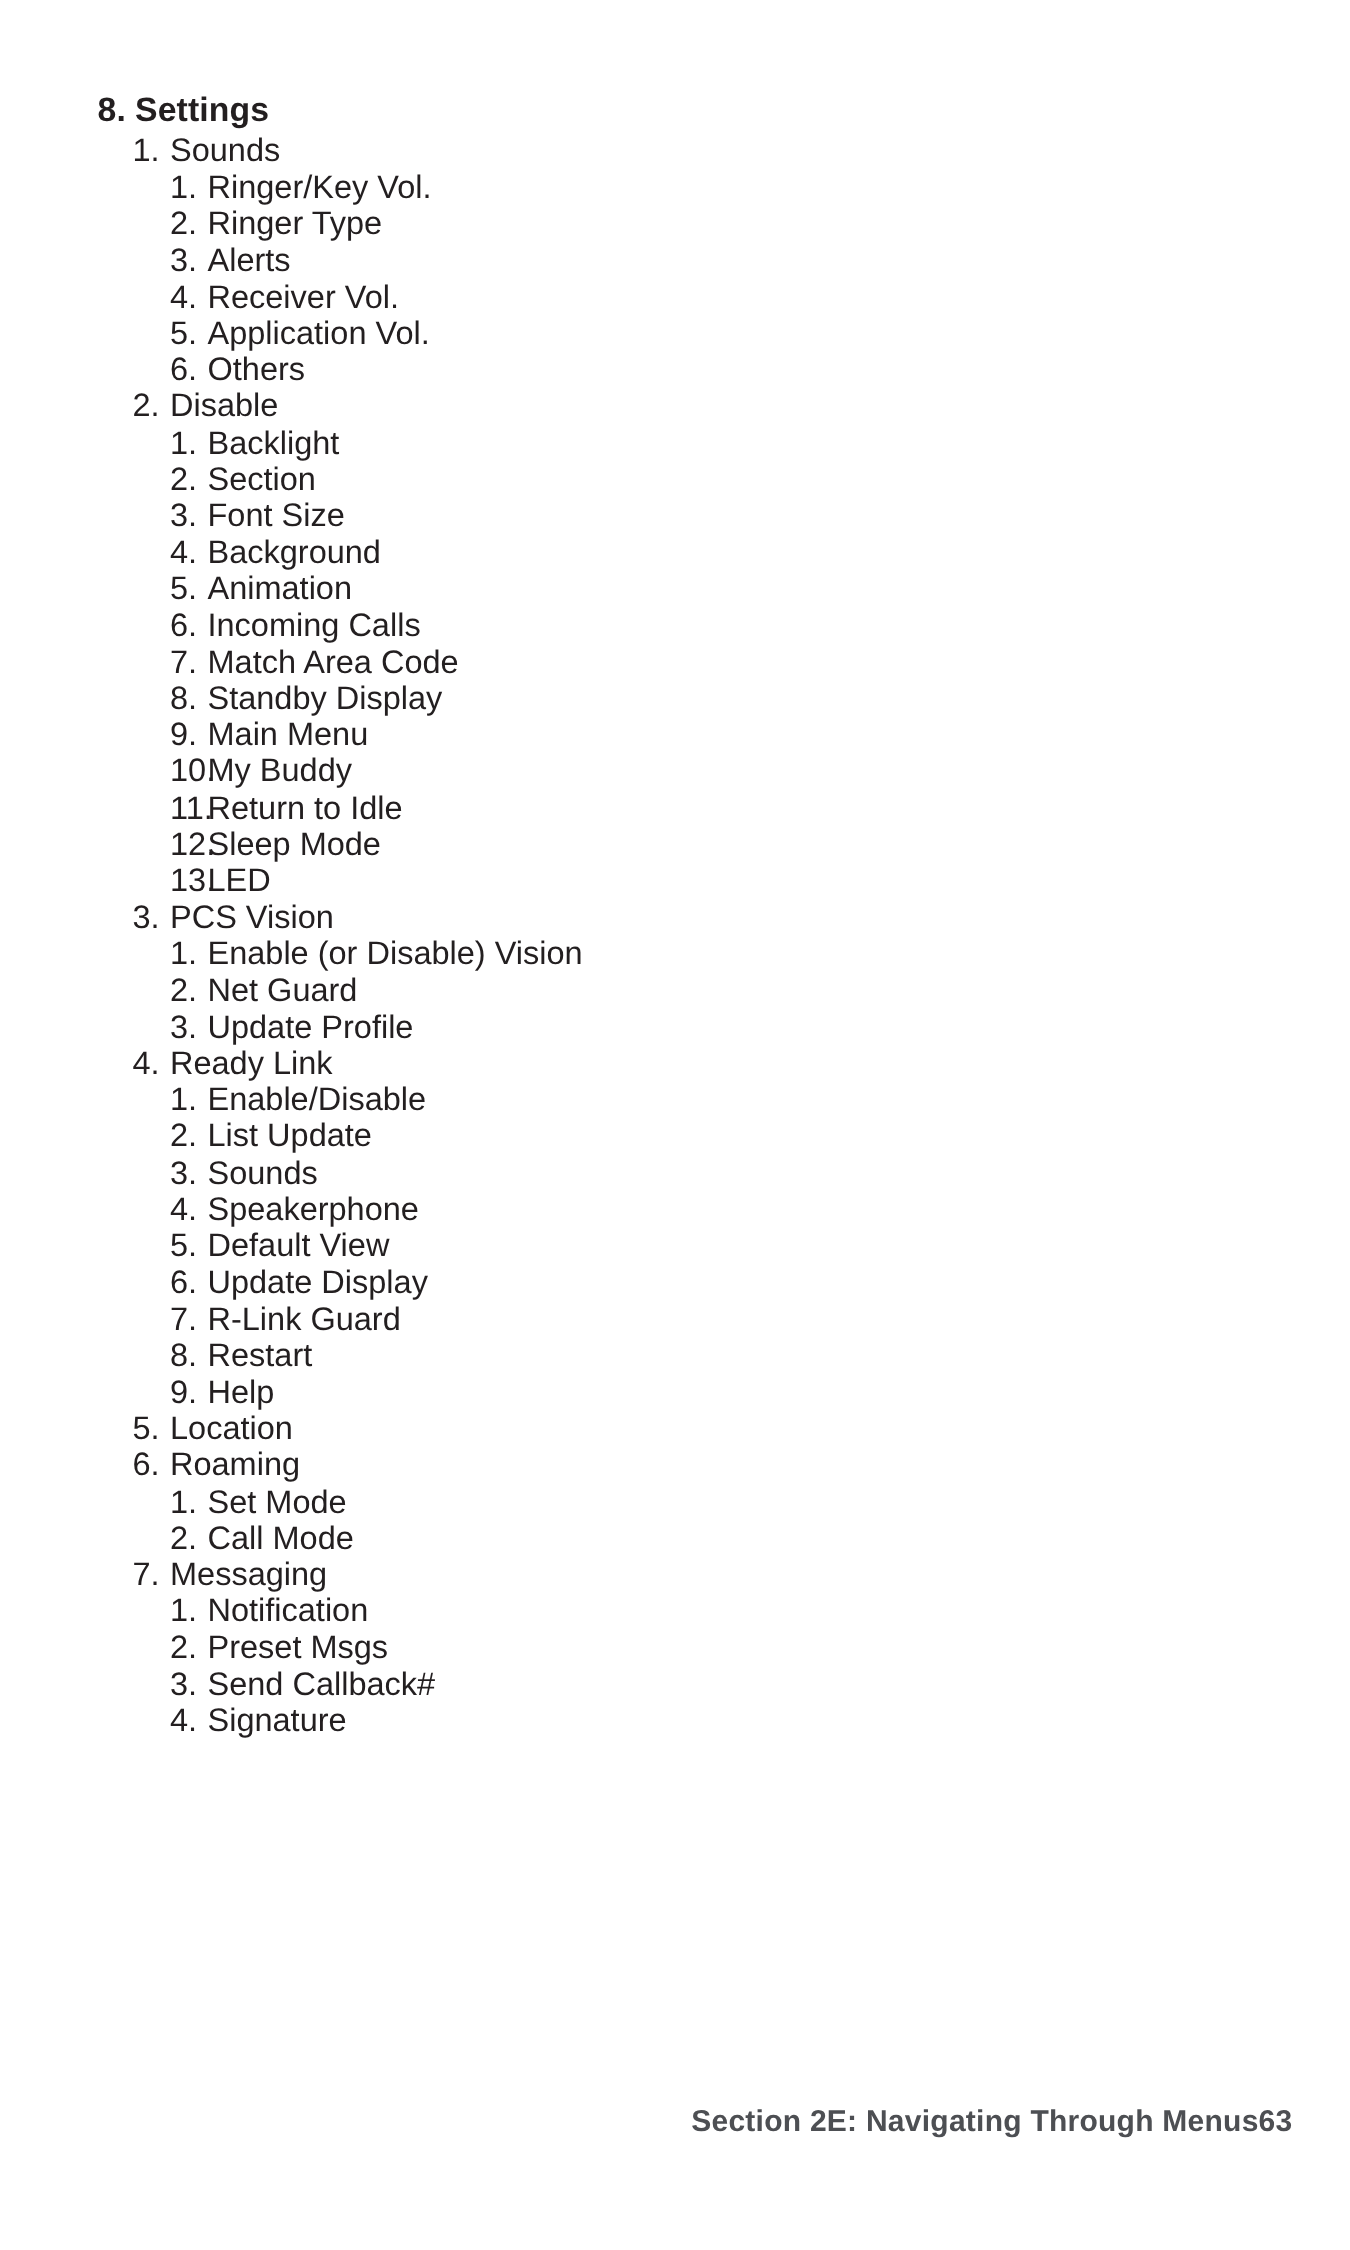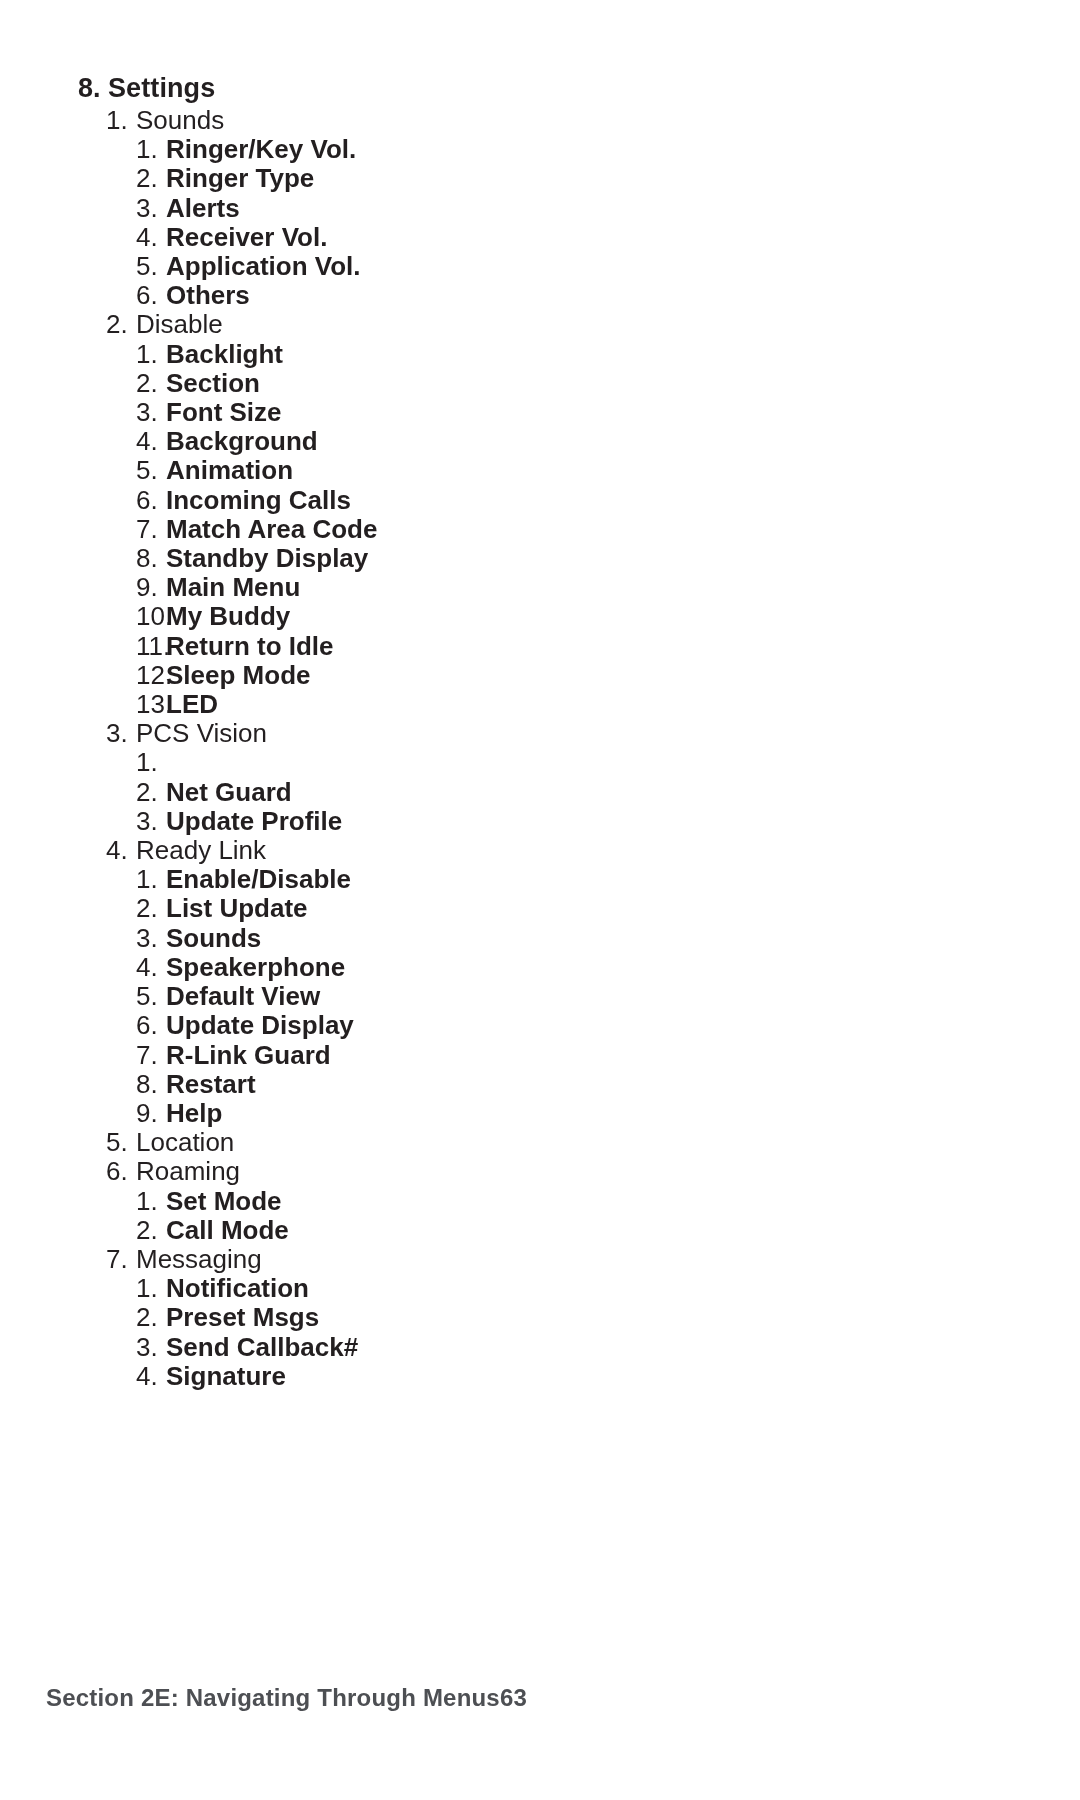--- a/index.html
+++ b/index.html
@@ -79,32 +79,31 @@
     margin: 0;
     padding-left: 58px;
   }
   .l3 .num {
     width: 30px;
     flex: 0 0 30px;
     text-align: left;
   }
   .l3 .label {
     white-space: nowrap;
-    font-weight: bold;
   }
 
   
   .footer {
     position: absolute;
     left: 46px;
     right: 46px;
     bottom: 88px;
     display: flex;
     align-items: baseline;
-    justify-content: flex-start;
+    justify-content: flex-end;
     font-size: 24px;
     font-weight: bold;
     color: #4d4f53;
     letter-spacing: 0.2px;
   }
   .footer .ftitle { white-space: nowrap; }
   .footer .fpage  { white-space: nowrap; }
 </style>
 </head>
 <body>
@@ -202,20 +201,21 @@
         <div class="l3">
           <span class="num">13.</span>
           <span class="label">LED</span>
         </div>
         <div class="l2">
           <span class="num">3.</span>
           <span class="label">PCS Vision</span>
         </div>
         <div class="l3">
           <span class="num">1.</span>
+          <span class="label">Enable (or Disable) Vision</span>
         </div>
         <div class="l3">
           <span class="num">2.</span>
           <span class="label">Net Guard</span>
         </div>
         <div class="l3">
           <span class="num">3.</span>
           <span class="label">Update Profile</span>
         </div>
         <div class="l2">

